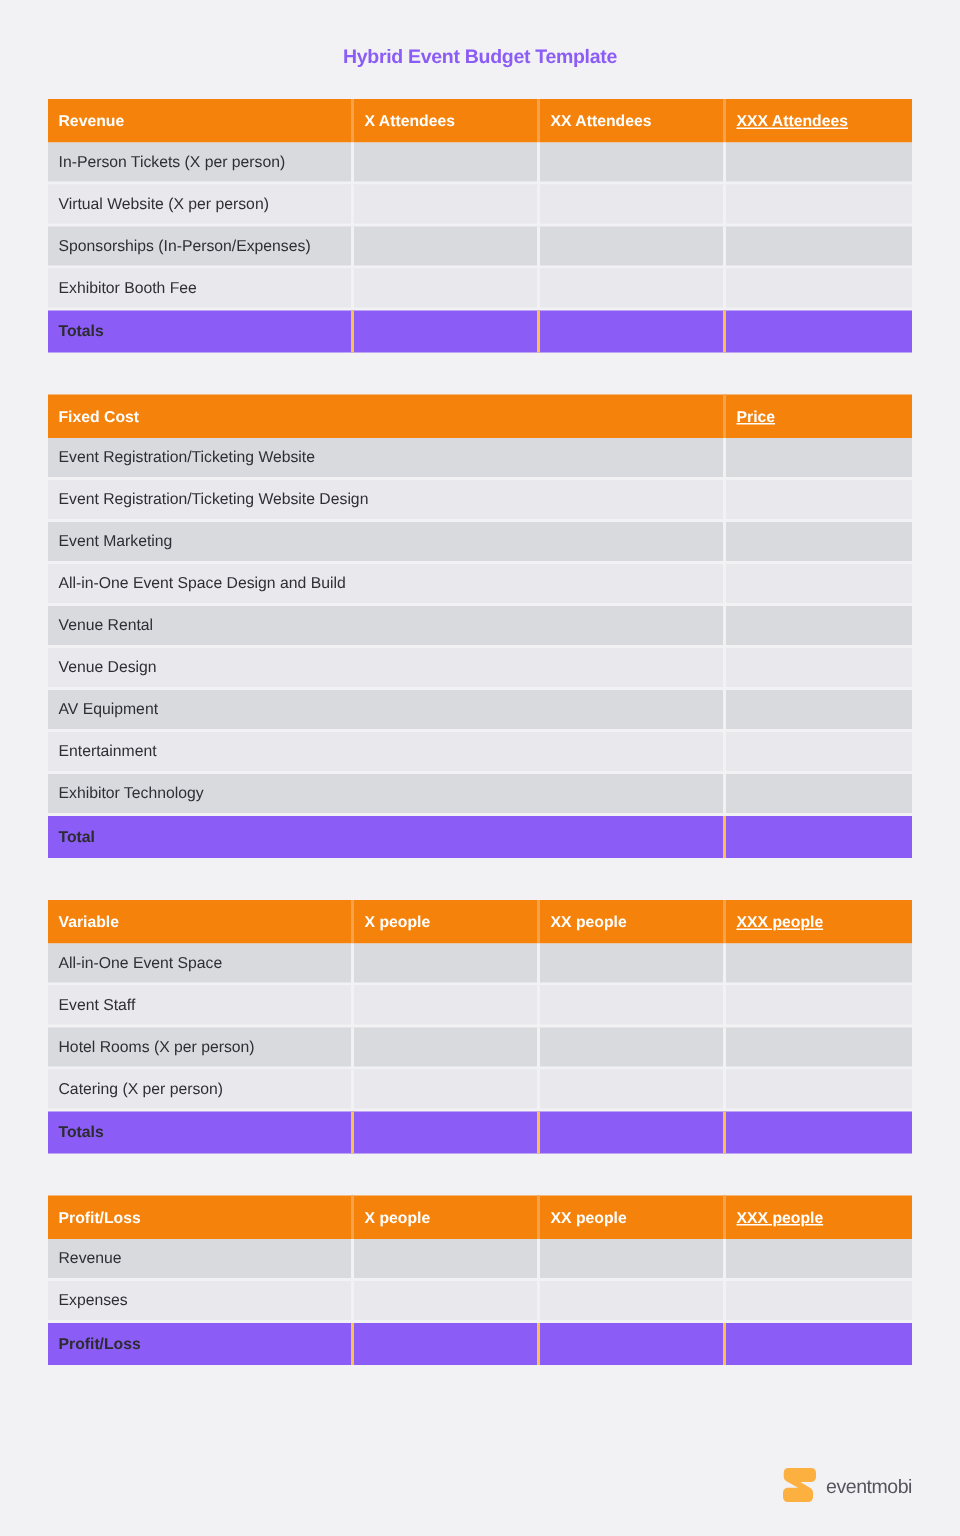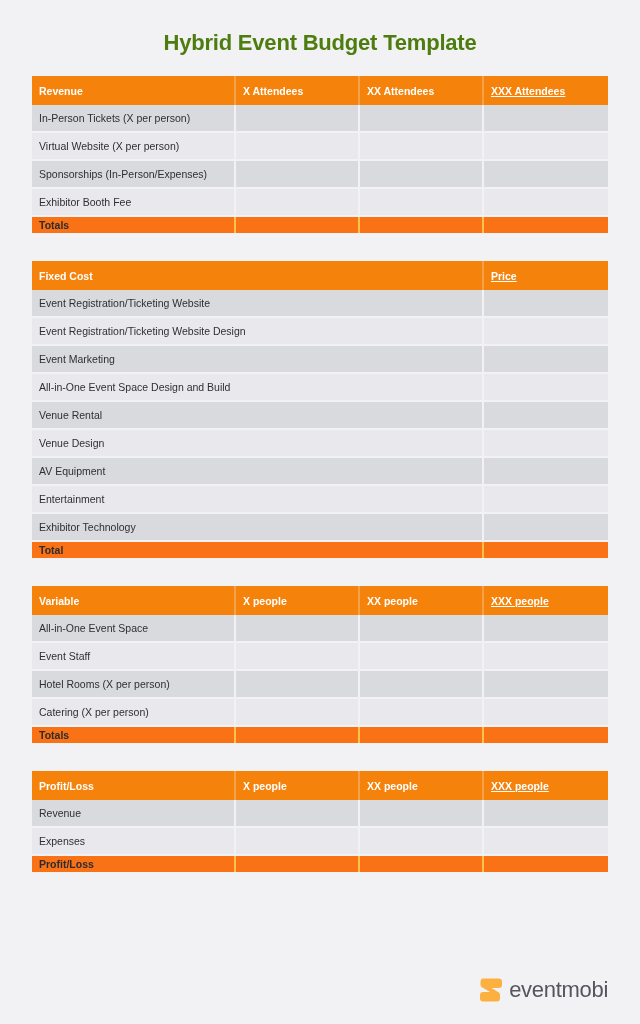--- a/index.html
+++ b/index.html
@@ -12,23 +12,23 @@
   }
   .page {
     position: relative;
     width: 640px;
     height: 1024px;
     background: #F2F1F4;
     overflow: hidden;
   }
   .page-title {
     text-align: center;
-    font-size: 22px;
+    font-size: 13px;
     font-weight: bold;
-    color: #4d7c0f;
+    color: #8b5cf6;
     letter-spacing: -0.2px;
     padding-top: 31px;
     padding-bottom: 0;
     line-height: 1.1;
   }
 
   .tables { padding: 0 32px; margin-top: 21px; }
 
   .tbl {
     width: 576px;
@@ -65,24 +65,24 @@
   }
   .tbl thead th:last-child { border-right: none; }
 
   
   .tbl tbody tr td { background: #D9DADE; }
   .tbl tbody tr:nth-child(even) td { background: #E9E9ED; }
   .tbl tbody tr td { border-bottom: 2px solid #F2F1F4; }
 
   
   .tbl tbody tr.total-row td {
-    background: #f97316;
+    background: #8b5cf6;
     font-weight: bold;
     color: #2B2B30;
-    height: 16px;
+    height: 28px;
     border-bottom: none;
     border-right: 2px solid #FBC24A;
   }
   .tbl tbody tr.total-row td:last-child { border-right: none; }
 
   
   .c4 col.col-1 { width: 204px; }
   .c4 col.col-2 { width: 124px; }
   .c4 col.col-3 { width: 124px; }
   .c4 col.col-4 { width: 124px; }
@@ -99,21 +99,21 @@
     display: flex;
     align-items: center;
     gap: 7px;
   }
   .logo-mark {
     width: 22px;
     height: 24px;
     flex: 0 0 auto;
   }
   .logo-text {
-    font-size: 22px;
+    font-size: 13px;
     color: #55555E;
     letter-spacing: -0.3px;
     font-weight: normal;
     line-height: 1;
   }
 </style>
 </head>
 <body>
 
 <div class="page">

